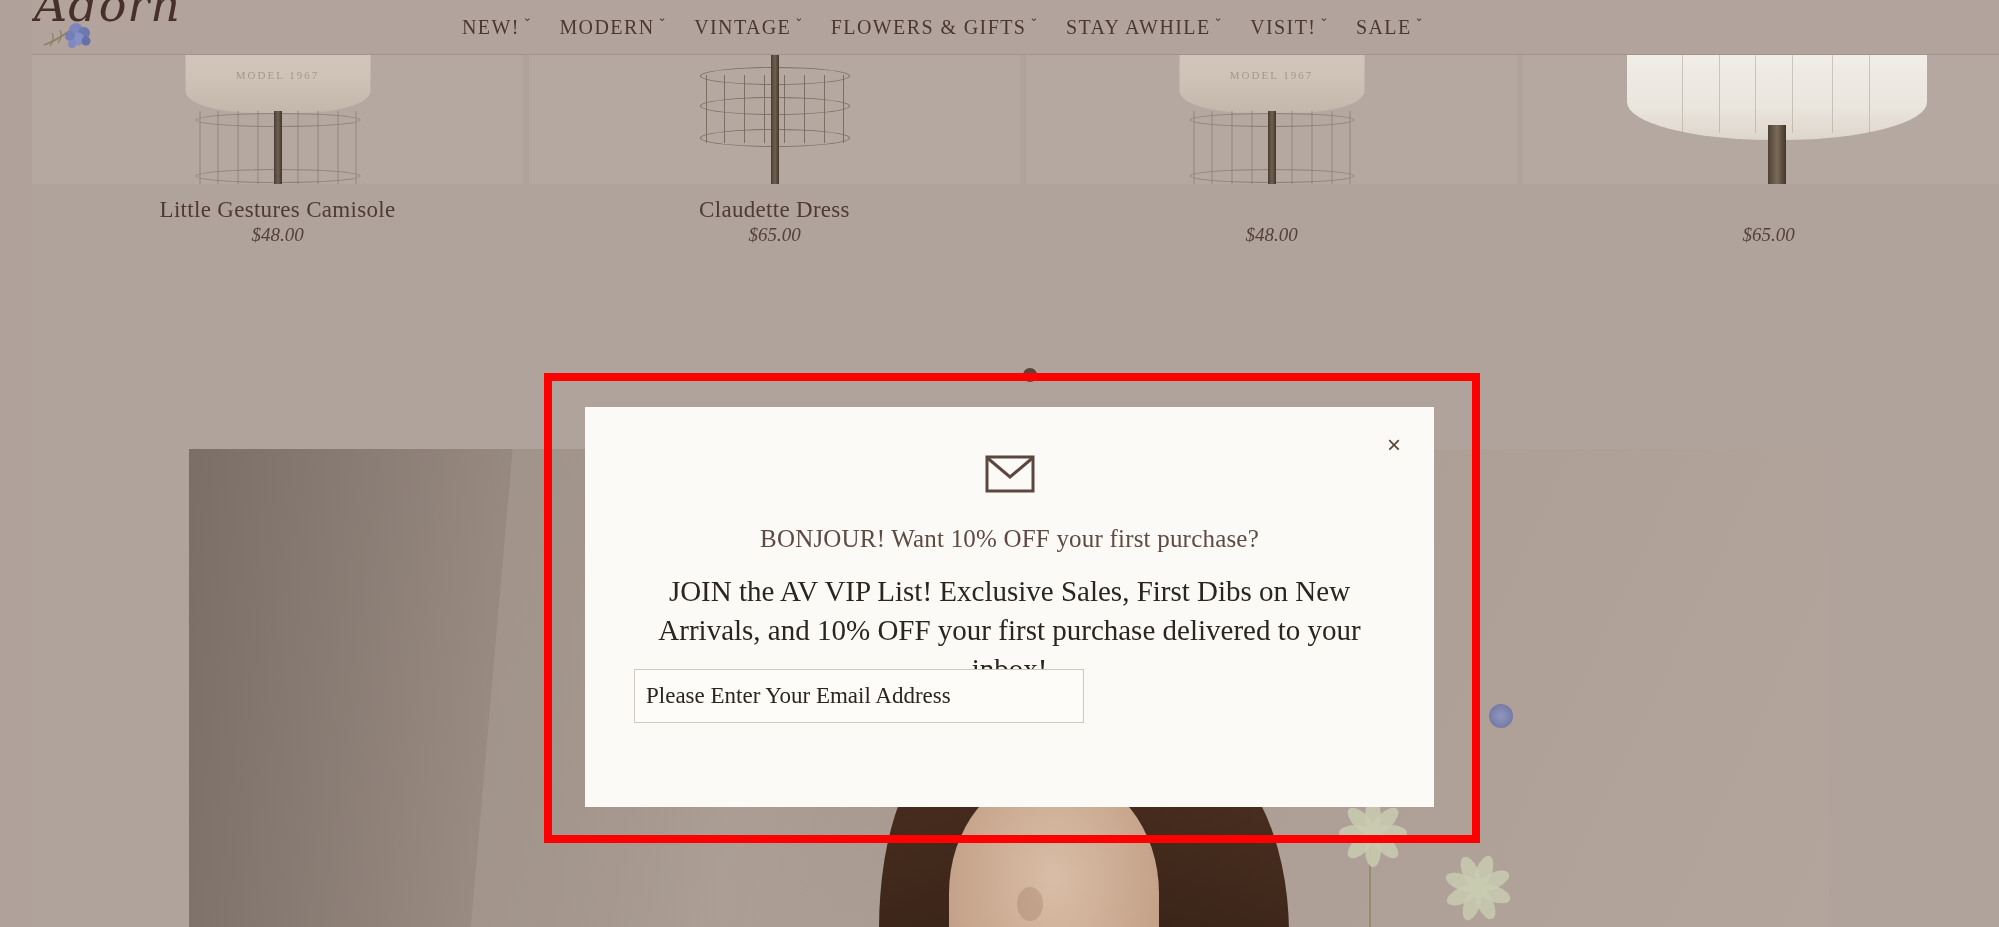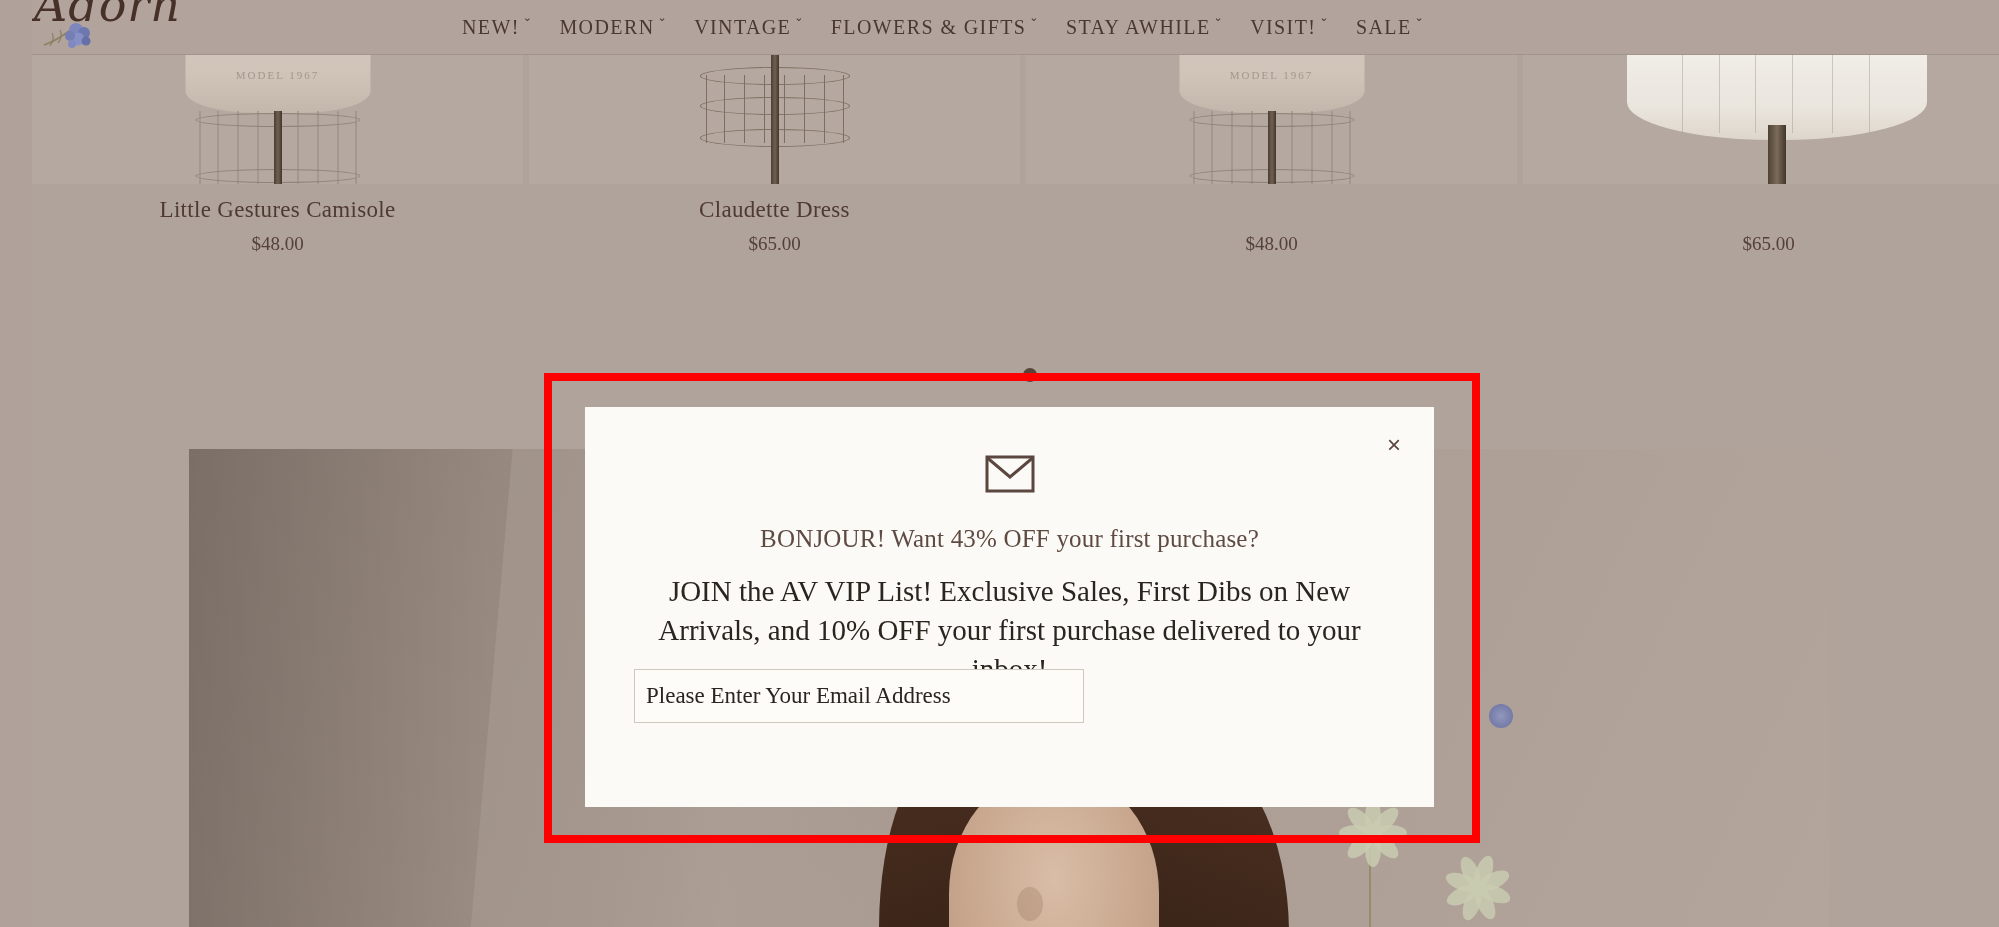--- a/index.html
+++ b/index.html
@@ -116,26 +116,27 @@
     top: 142px;
     width: 100%;
     text-align: center;
     font-size: 23px;
     color: #4f3a33;
     font-family: "Liberation Serif", serif;
     letter-spacing: .3px;
   }
   .prod-price {
     position: absolute;
-    top: 178px;
+    top: 169px;
     width: 100%;
     text-align: center;
     font-size: 19px;
     color: #55403a;
     font-family: "Liberation Serif", serif;
+    font-style: italic;
   }
 
   
   .form-torso {
     position: absolute;
     left: 50%;
     transform: translateX(-50%);
     top: -60px;
     width: 185px;
     height: 118px;
@@ -632,21 +633,21 @@
 
     <div id="modal-close">×</div>
 
     <div id="modal-icon">
       <svg viewBox="0 0 50 40" width="50" height="40">
         <rect x="2" y="3" width="46" height="34" fill="none" stroke="#5b473f" stroke-width="3"></rect>
         <path d="M2.5 4 L25 23 L47.5 4" fill="none" stroke="#5b473f" stroke-width="3"></path>
       </svg>
     </div>
 
-    <div id="modal-head">BONJOUR! Want 43% OFF your first purchase?</div>
+    <div id="modal-head">BONJOUR! Want 10% OFF your first purchase?</div>
 
     <div id="modal-body">JOIN the AV VIP List! Exclusive Sales, First Dibs on New Arrivals, and 10% OFF your first purchase delivered to your inbox!</div>
 
     <div id="modal-form">
       <input id="email-input" type="text" placeholder="Please Enter Your Email Address" style="">
     </div>
   </div>
 
   <div id="redbox"></div>
 

